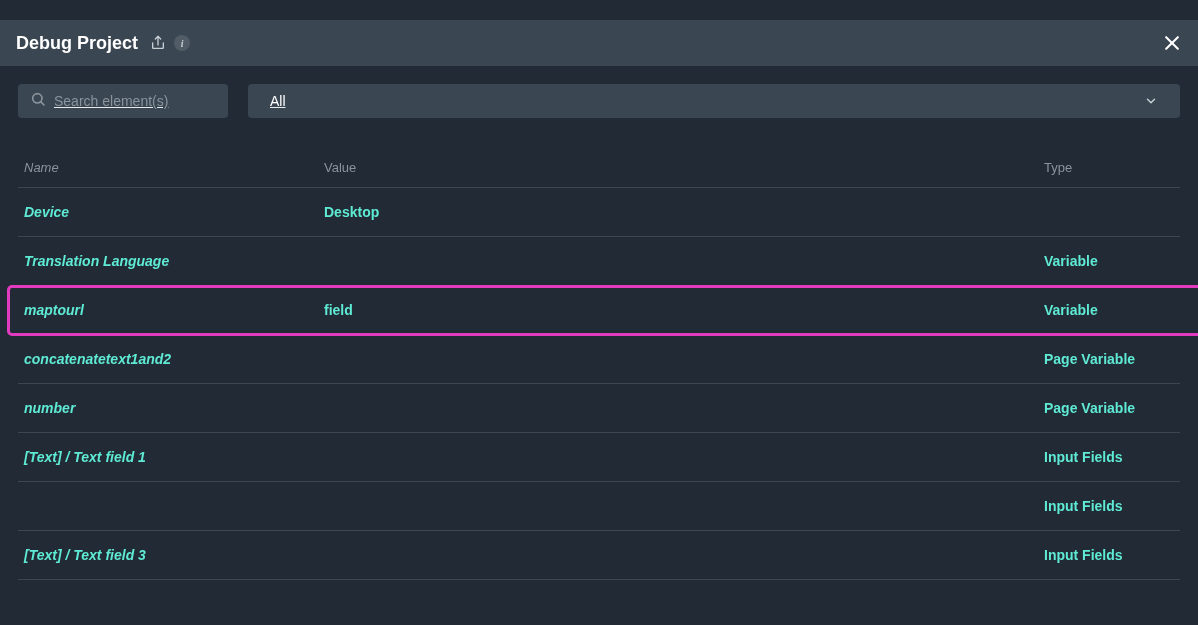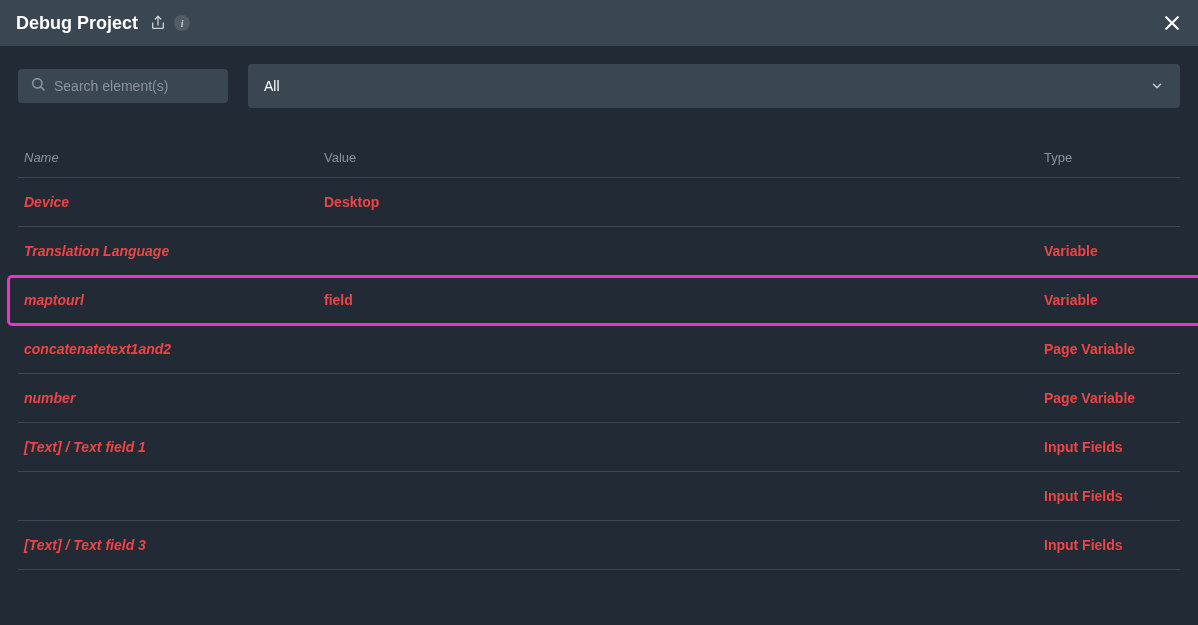--- a/index.html
+++ b/index.html
@@ -11,20 +11,21 @@
     height: 625px;
     overflow: hidden;
   }
   .header {
     display: flex;
     align-items: center;
     height: 46px;
     background: #3a4651;
     padding: 0 16px;
     position: relative;
+    margin-top: 20px;
   }
   .header-title {
     font-size: 18px;
     font-weight: 600;
     color: #ffffff;
     margin-right: 12px;
   }
   .header-icons {
     display: flex;
     align-items: center;
@@ -53,20 +54,21 @@
     cursor: pointer;
     padding: 6px;
   }
   .close-btn svg { display: block; }
 
   .controls-row {
     display: flex;
     align-items: center;
     gap: 20px;
     padding: 18px 18px 0 18px;
+    text-decoration: underline;
   }
   .search-wrap {
     display: flex;
     align-items: center;
     background: #3a4651;
     border-radius: 4px;
     height: 34px;
     width: 210px;
     padding: 0 12px;
     gap: 8px;
@@ -82,22 +84,22 @@
   }
   .search-input::placeholder { color: #8a939b; }
 
   .filter-select {
     flex: 1;
     display: flex;
     align-items: center;
     justify-content: space-between;
     background: #3a4651;
     border-radius: 4px;
-    height: 44px;
-    padding: 0 16px;
+    height: 34px;
+    padding: 0 22px;
     cursor: pointer;
   }
   .filter-select-label {
     font-size: 14px;
     color: #ffffff;
   }
   .chevron svg { display: block; }
 
   .table-area {
     padding: 30px 18px 0 18px;
@@ -116,21 +118,21 @@
     color: #8a939b;
     font-weight: 500;
   }
   .row {
     display: flex;
     align-items: center;
     padding: 16px 6px;
     border-bottom: 1px solid #3d4750;
     font-size: 14px;
     font-weight: 600;
-    color: #ef4444;
+    color: #5eead4;
   }
   .row.highlight {
     outline: 3px solid #e23bc0;
     outline-offset: -2px;
     border-radius: 4px;
     position: relative;
     margin-left: -10px;
     margin-right: -42px;
     padding-left: 16px;
     padding-right: 48px;

